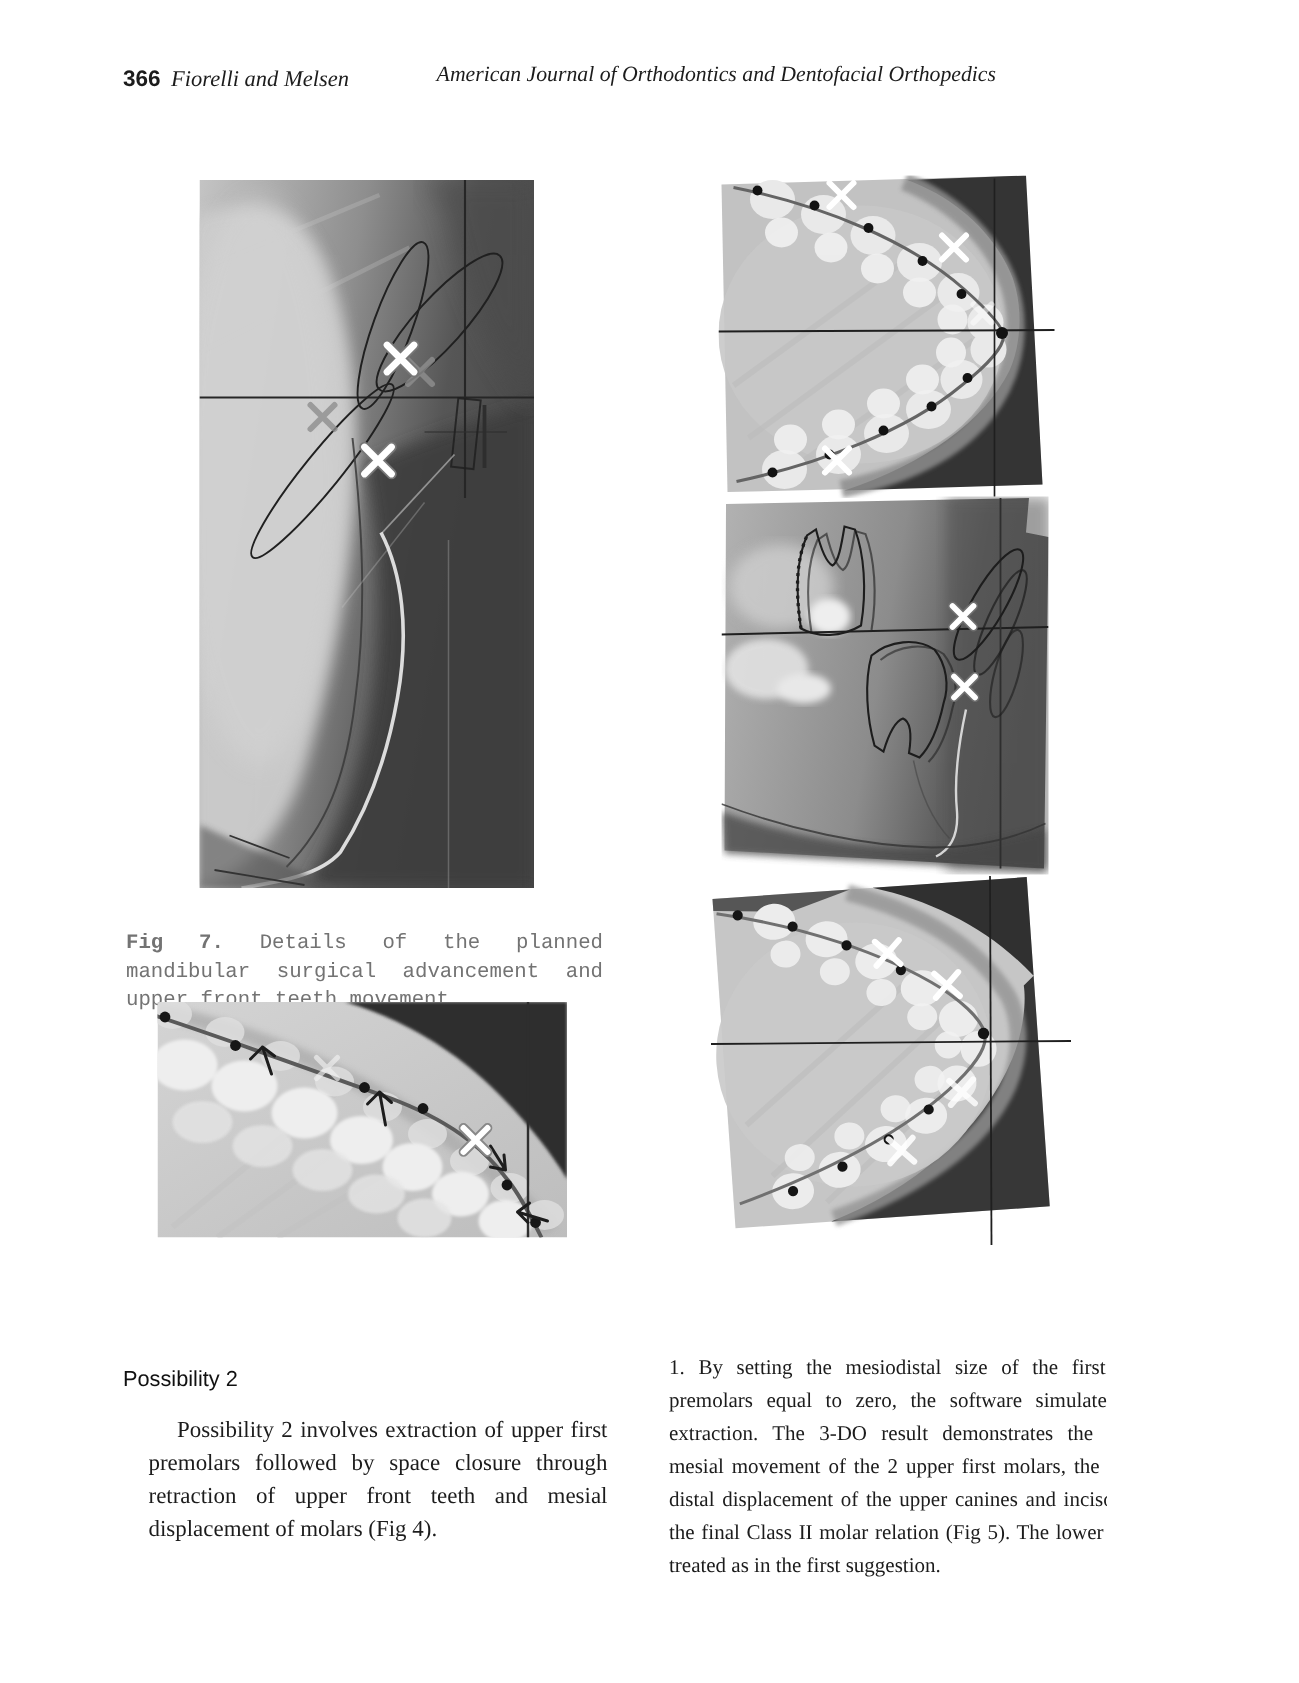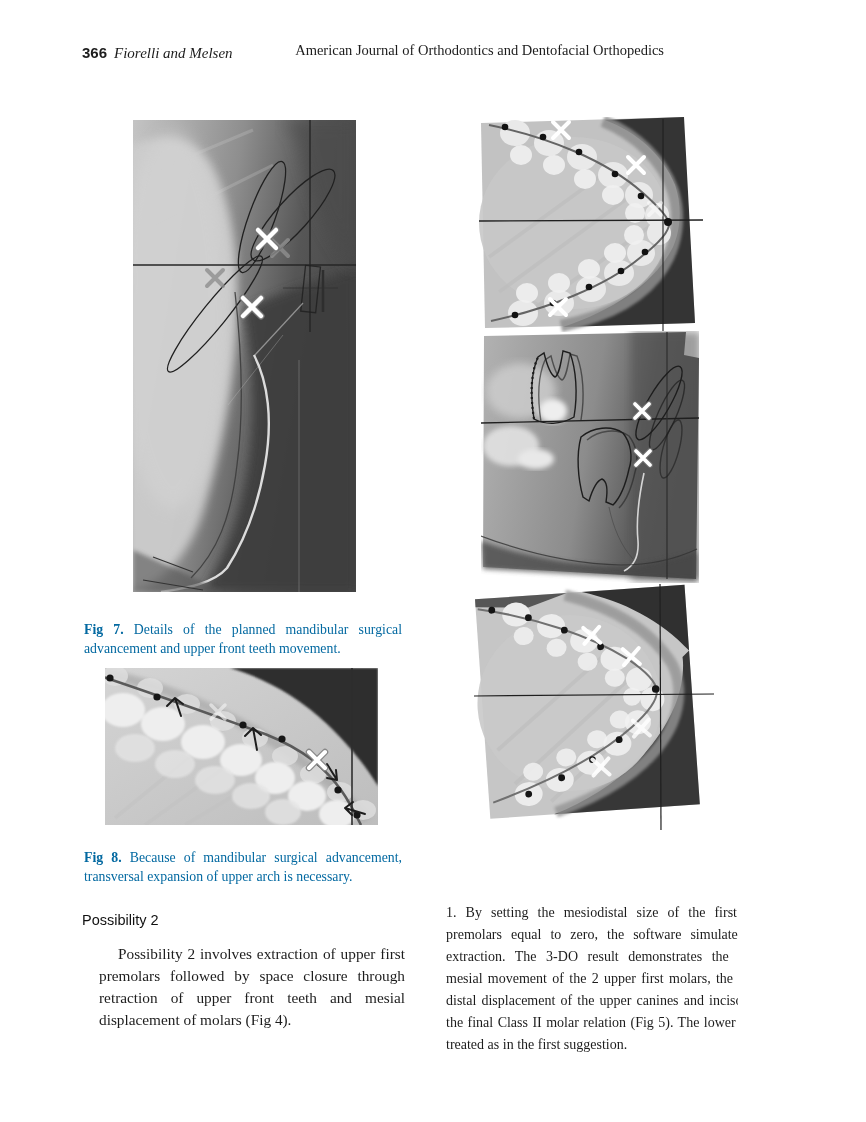--- a/index.html
+++ b/index.html
@@ -2,30 +2,30 @@
 <html><head>
 <meta charset="utf-8">
 <style>
   html,body{margin:0;padding:0;background:#ffffff;}
   .page{position:relative;width:738px;height:1122px;background:#ffffff;overflow:hidden;
         font-family:"Liberation Serif",serif;color:#1c1c1c;}
   
   .hdr-left{position:absolute;left:82px;top:44px;font-size:15px;white-space:nowrap;}
   .hdr-pagenum{font-family:"Liberation Sans",sans-serif;font-weight:bold;font-size:15px;}
   .hdr-authors{font-style:italic;margin-left:7px;font-size:15px;}
-  .hdr-right{position:absolute;right:74px;top:40px;text-align:left;
+  .hdr-right{position:absolute;right:74px;top:40px;text-align:left;font-style:italic;
              font-size:14.5px;line-height:20px;white-space:nowrap;}
   .fig-img{position:absolute;display:block;}
   #fig7-img{left:133px;top:120px;}
   #fig8-img{left:105px;top:668px;}
   #fig9-top{left:479px;top:117px;}
   #fig9-mid{left:481px;top:331px;}
   #fig9-bot{left:474px;top:584px;}
-  .caption{position:absolute;font-family:Liberation Serif, serif;font-size:13.8px;
-           line-height:19px;text-align:justify;color:#0369a1;}
+  .caption{position:absolute;font-family:Liberation Mono, monospace;font-size:13.8px;
+           line-height:19px;text-align:justify;color:#737373;}
   #fig7-cap{left:84px;top:606px;width:318px;}
   #fig8-cap{left:84px;top:834px;width:318px;}
   #fig9-cap{left:430px;top:831px;width:362px;}
   .cap-label{font-weight:bold;}
   
   .section-heading{position:absolute;left:82px;top:897px;font-family:"Liberation Sans",sans-serif;
                    font-weight:normal;font-size:14.5px;color:#111;}
   .left-col{position:absolute;left:82px;top:926px;width:340px;}
   .left-col p{margin:17px;font-size:15.3px;line-height:22px;text-align:justify;text-indent:19px;}
   .right-col{position:absolute;left:430px;top:886px;width:364px;}
@@ -175,24 +175,20 @@
       <path d="M 76 48 L 70 30 M 70 30 L 62 38 M 70 30 L 78 36"></path>
       <path d="M 152 82 L 148 60 M 148 60 L 140 68 M 148 60 L 156 67"></path>
       <path d="M 222 96 L 232 112 M 232 112 L 222 110 M 232 112 L 231 102"></path>
       <path d="M 260 146 L 240 140 M 240 140 L 248 134 M 240 140 L 247 147"></path>
     </g>
 
     <path d="M 106 37 L 120 51 M 106 51 L 120 37" stroke="#f2f2f2" stroke-width="3.5" stroke-linecap="round" opacity="0.65"></path>
     <path d="M 204 84 L 220 100 M 204 100 L 220 84" stroke="#888888" stroke-width="6.5" stroke-linecap="round"></path>
     <path d="M 204 84 L 220 100 M 204 100 L 220 84" stroke="#ffffff" stroke-width="4" stroke-linecap="round"></path>
   </svg>
-  <p class="caption" id="fig8-cap">
-    <span class="cap-label">Fig 8.</span>
-    <span>Because of mandibular surgical advancement, transversal expansion of upper arch is necessary.</span>
-  </p>
 
   <svg id="fig9-top" class="fig-img" width="226" height="215" viewBox="0 0 226 215">
     <defs>
         <filter id="b91">
           <feGaussianBlur stdDeviation="1.5"></feGaussianBlur>
         </filter>
       </defs>
     <polygon points="2,6 204,0 216,206 6,211" fill="#c2c2c2"></polygon>
     <path d="M 126 3 L 205 0 L 216 206 L 84 210 C 138 192 177 164 194 130 C 202 112 203 88 196 68 C 184 38 158 15 126 3 Z" fill="#343434"></path>
     <path d="M 124 4 C 158 18 184 44 194 74 C 202 100 198 128 184 150 C 164 182 126 200 82 209" fill="none" stroke="#8e8e8e" stroke-width="12" opacity="0.85" filter="url(#b91)"></path>

